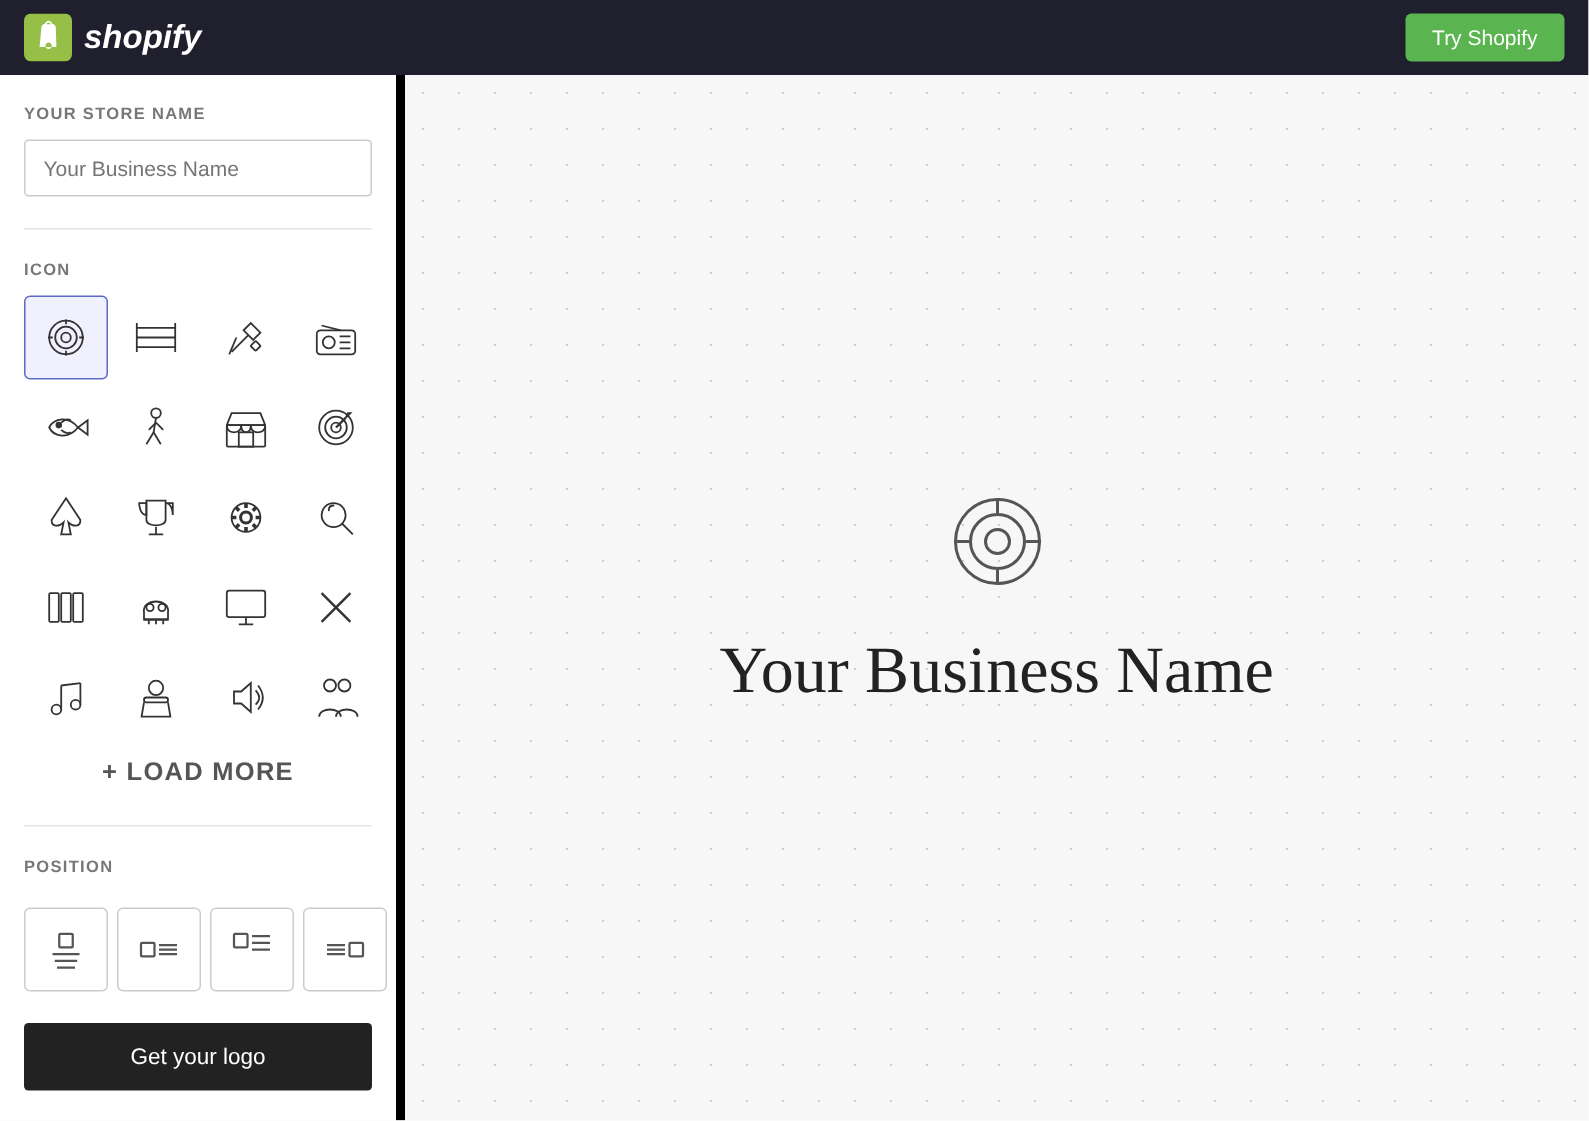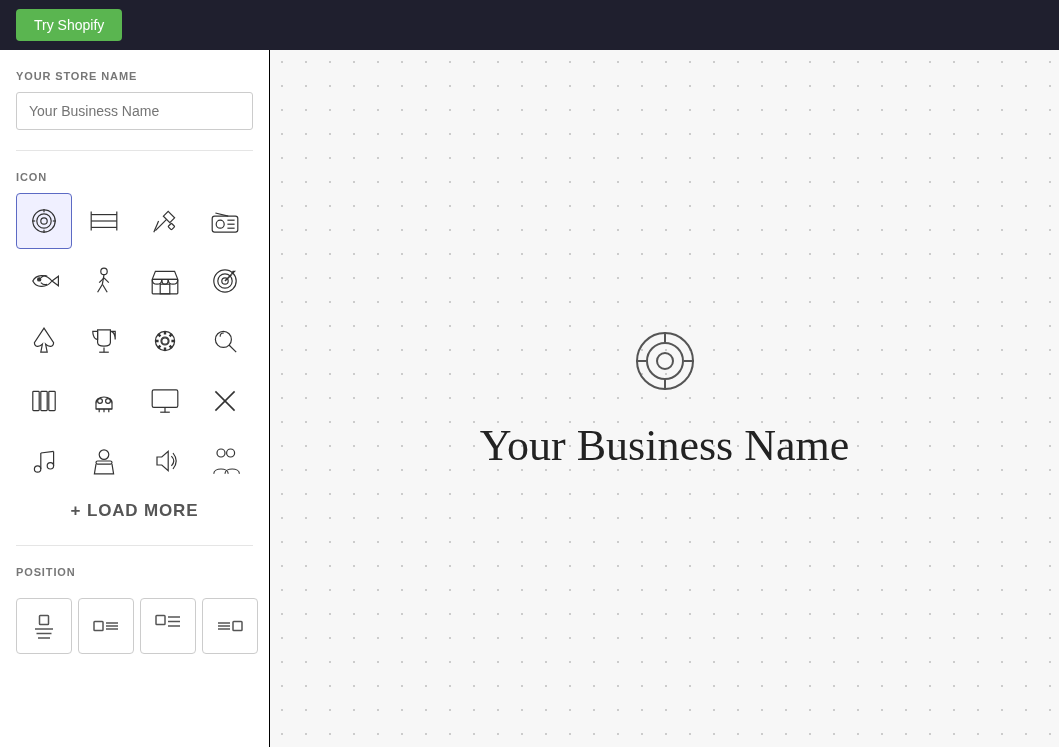--- a/index.html
+++ b/index.html
@@ -53,26 +53,27 @@
     .main {
       display: flex;
       flex: 1;
       overflow: hidden;
     }
 
     
     .sidebar {
       width: 270px;
       min-width: 270px;
-      border-right: 1px solid #000000;
+      border-right: 6px solid #000000;
       padding: 20px 16px;
       overflow-y: auto;
       display: flex;
       flex-direction: column;
       gap: 0;
+      justify-content: space-between;
     }
 
     .section-label {
       font-size: 11px;
       font-weight: 700;
       color: #777;
       letter-spacing: 0.08em;
       margin-bottom: 10px;
       text-transform: uppercase;
     }
@@ -184,20 +185,27 @@
       font-size: 44px;
       font-weight: 400;
       color: #222;
       font-family: Georgia, serif;
     }
   </style>
 </head>
 <body>
 
 <div class="header">
+  <div class="shopify-logo">
+    <svg class="shopify-bag" viewBox="0 0 40 40" fill="none" xmlns="http://www.w3.org/2000/svg">
+      <rect width="40" height="40" rx="6" fill="#96bf48"></rect>
+      <path d="M26.5 11.5c-.2-1.5-1.3-2.8-2.8-2.8-.5-1.5-1.8-2.7-3.2-2.7s-2.7 1.2-3.2 2.7c-1.5 0-2.6 1.3-2.8 2.8L13 28h14l-.5-16.5zm-6-4c.8 0 1.5.6 1.8 1.5h-3.6c.3-.9 1-1.5 1.8-1.5zm0 22c-1.5 0-2.7-1.2-2.7-2.7s1.2-2.7 2.7-2.7 2.7 1.2 2.7 2.7-1.2 2.7-2.7 2.7z" fill="white"></path>
+    </svg>
+    <span style="font-style:italic;color:white;font-size:22px;font-weight:600;">shopify</span>
+  </div>
   <button class="try-btn">Try Shopify</button>
 </div>
 
 <div class="main">
 
   <div class="sidebar">
 
     <div class="section-label">YOUR STORE NAME</div>
     <input class="store-name-input" type="text" placeholder="Your Business Name" style="">
 
@@ -420,20 +428,21 @@
       <div class="position-cell">
         <svg viewBox="0 0 40 40" width="32" height="32" fill="none" stroke="#555" stroke-width="2">
           <rect x="24" y="14" width="12" height="12" rx="1"></rect>
           <line x1="4" y1="16" x2="20" y2="16"></line>
           <line x1="4" y1="20" x2="20" y2="20"></line>
           <line x1="4" y1="24" x2="20" y2="24"></line>
         </svg>
       </div>
     </div>
 
+    <button class="get-logo-btn">Get your logo</button>
 
   </div>
 
   <div class="preview">
     <div class="preview-icon">
       <svg viewBox="0 0 70 70" width="70" height="70" fill="none" stroke="#555" stroke-width="2">
         <circle cx="35" cy="35" r="28"></circle>
         <circle cx="35" cy="35" r="18"></circle>
         <circle cx="35" cy="35" r="8"></circle>
         <line x1="35" y1="6" x2="35" y2="16"></line>

